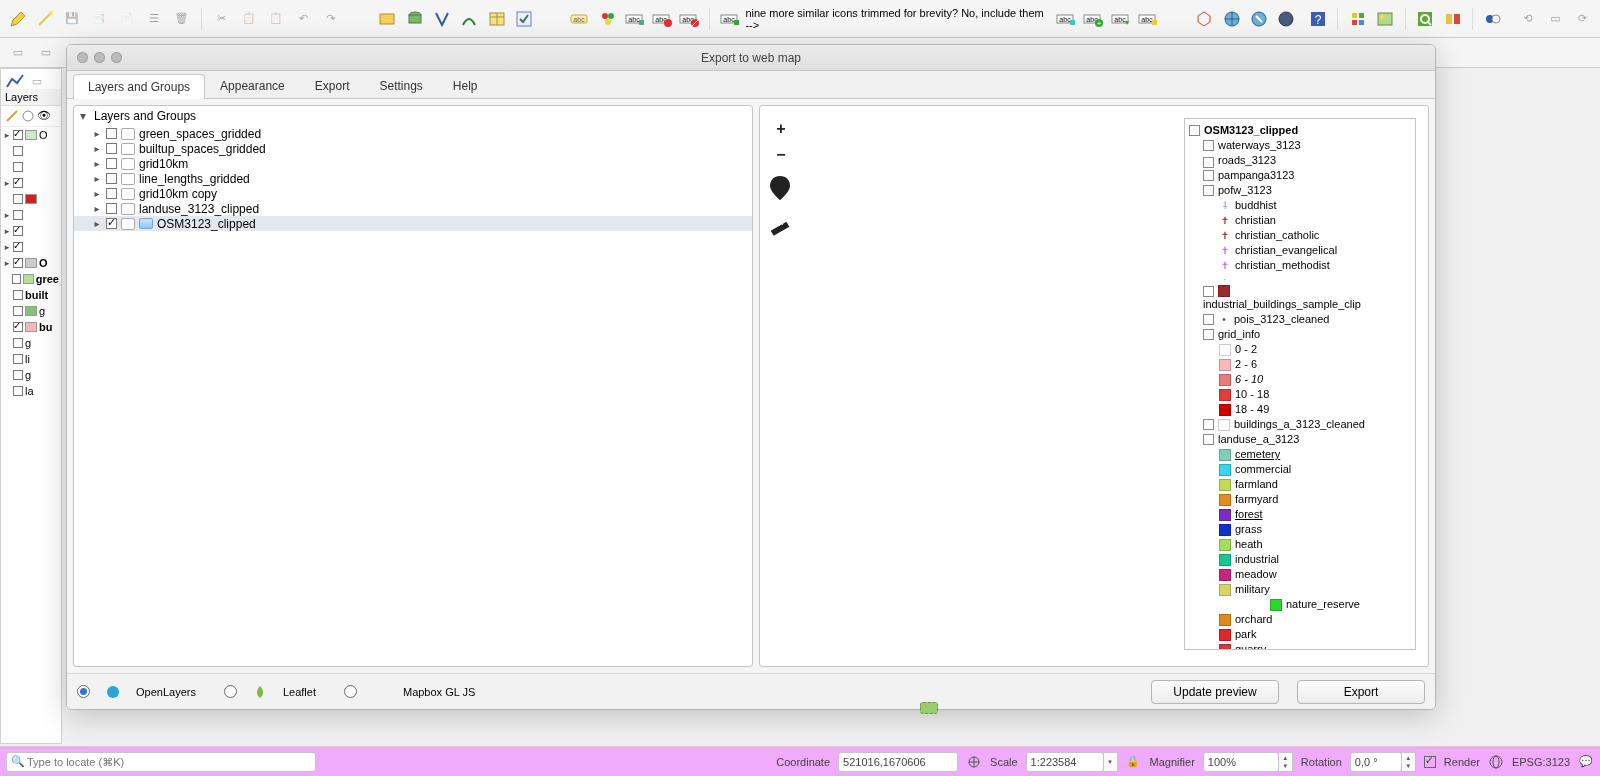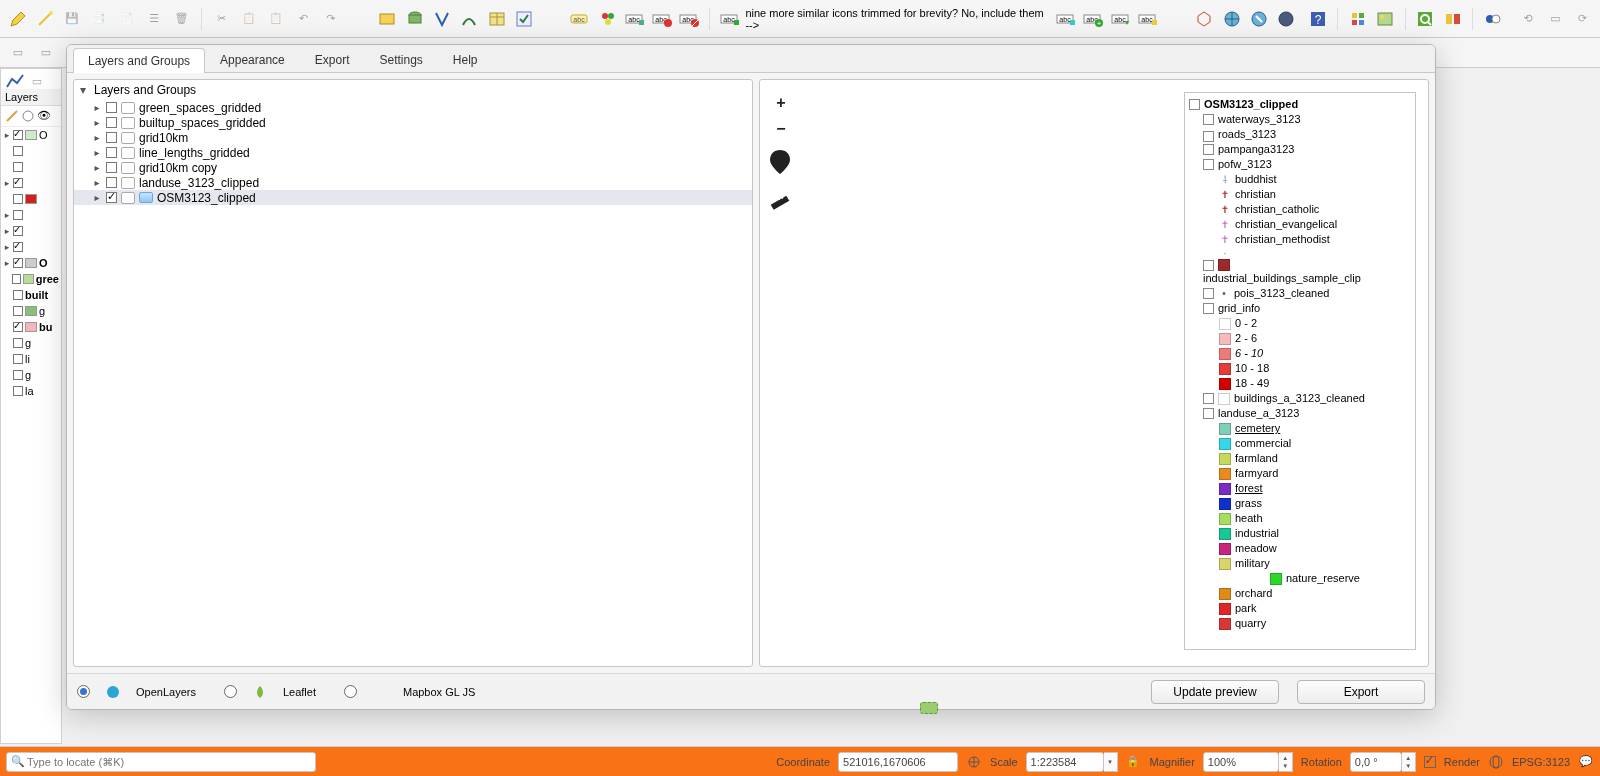--- a/index.html
+++ b/index.html
@@ -77,21 +77,21 @@
 
 .dialog-footer { height:36px; display:flex; align-items:center; padding:0 10px; gap:18px; border-top:1px solid #d8d8d8; background:#f2f2f2;}
 .radio-group { display:flex; align-items:center; gap:16px; }
 .radio-outer { width:13px; height:13px; border-radius:50%; border:1px solid #666; display:inline-flex; align-items:center; justify-content:center; background:#fff;}
 .radio-outer.selected::after { content:""; width:7px; height:7px; border-radius:50%; background:#3873d1; }
 .engine-ico { width:14px; height:14px; display:inline-block;}
 .footer-spacer { flex:1; }
 .footer-btn { min-width:128px; height:24px; border:1px solid #b5b5b5; border-radius:4px; background:linear-gradient(#fdfdfd,#ececec); font-size:12px; cursor:pointer;}
 
 
-.status-bar { position:absolute; left:0; right:0; bottom:0; height:30px; background:#f97316; border-top:1px solid #cfcfcf; display:flex; align-items:center; padding:0 6px; gap:8px; font-size:11px; color:#444;}
+.status-bar { position:absolute; left:0; right:0; bottom:0; height:30px; background:#f0abfc; border-top:1px solid #cfcfcf; display:flex; align-items:center; padding:0 6px; gap:8px; font-size:11px; color:#444;}
 .sb-search { width:310px; height:20px; border:1px solid #c5c5c5; border-radius:3px; padding:0 20px; background:#fff; display:flex; align-items:center; position:relative;}
 .sb-search::before { content:"🔍"; position:absolute; left:4px; font-size:11px; color:#888;}
 .sb-search input { border:none; outline:none; width:100%; font-size:11px; color:#888; background:transparent;}
 .sb-flex { flex:1; }
 .sb-label { color:#444; }
 .sb-field { width:100px; height:20px; border:1px solid #c5c5c5; border-radius:3px; padding:0 4px; background:#fff; display:flex; align-items:center;}
 .sb-field.small { width:76px; }
 .sb-field.tiny { width:52px; }
 .sb-spin { width:14px; height:20px; border:1px solid #c5c5c5; border-left:none; background:#fafafa; display:flex; flex-direction:column; justify-content:center; align-items:center; font-size:7px; color:#555;}
 .sb-chk { width:12px; height:12px; border:1px solid #666; display:inline-block; position:relative;}
@@ -470,20 +470,28 @@
       </div>
       <div class="layer-row">
         <span class="expander"></span>
         <span class="layer-chk"></span>
         <span class="layer-name">la</span>
       </div>
     </div>
 </div>
 
 <div class="dialog">
+  <div class="dialog-titlebar">
+    <div class="traffic-lights">
+      <div class="tl red"></div>
+      <div class="tl yellow"></div>
+      <div class="tl green"></div>
+    </div>
+    <div class="dialog-title">Export to web map</div>
+  </div>
   <div class="dialog-body">
     <div class="tabs-row" id="tabs-row">
         <div class="tab active">Layers and Groups</div>
         <div class="tab">Appearance</div>
         <div class="tab">Export</div>
         <div class="tab">Settings</div>
         <div class="tab">Help</div>
       </div>
     <div class="dialog-main">
 

